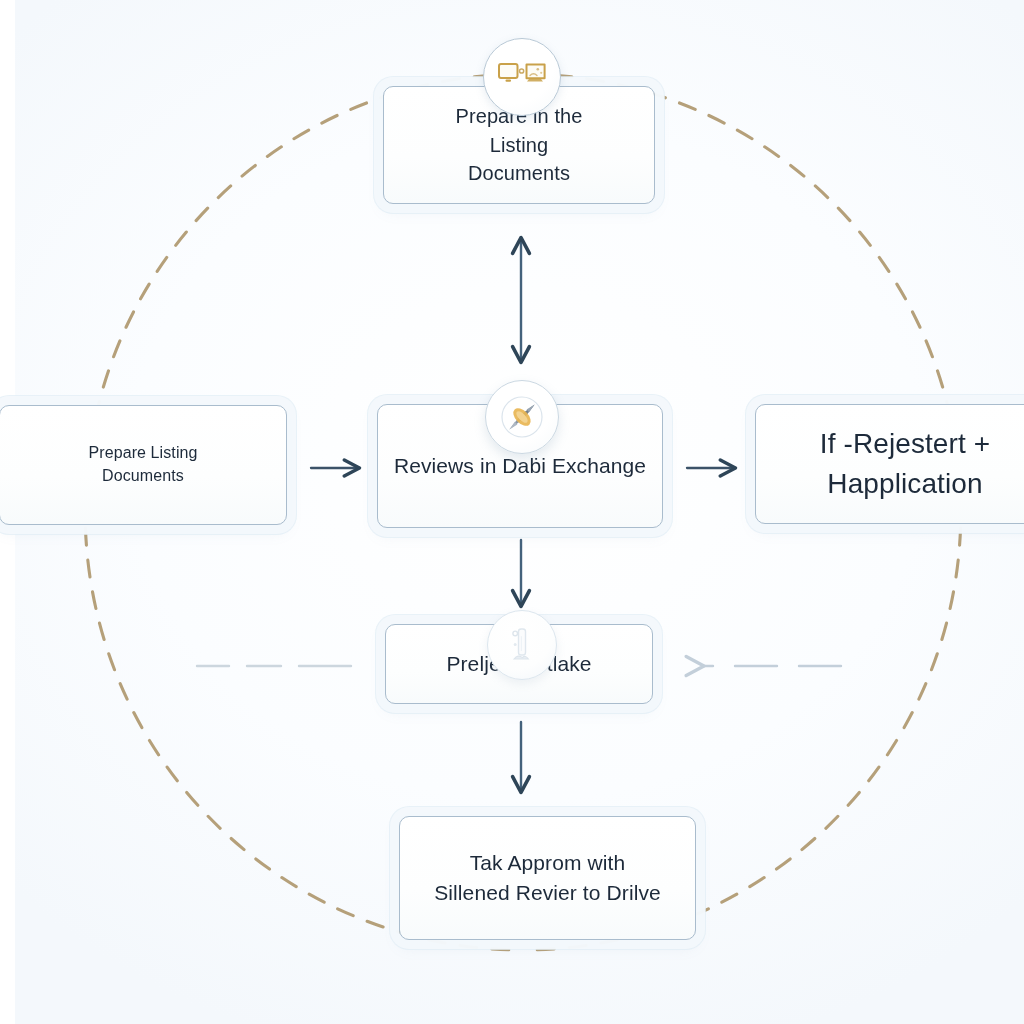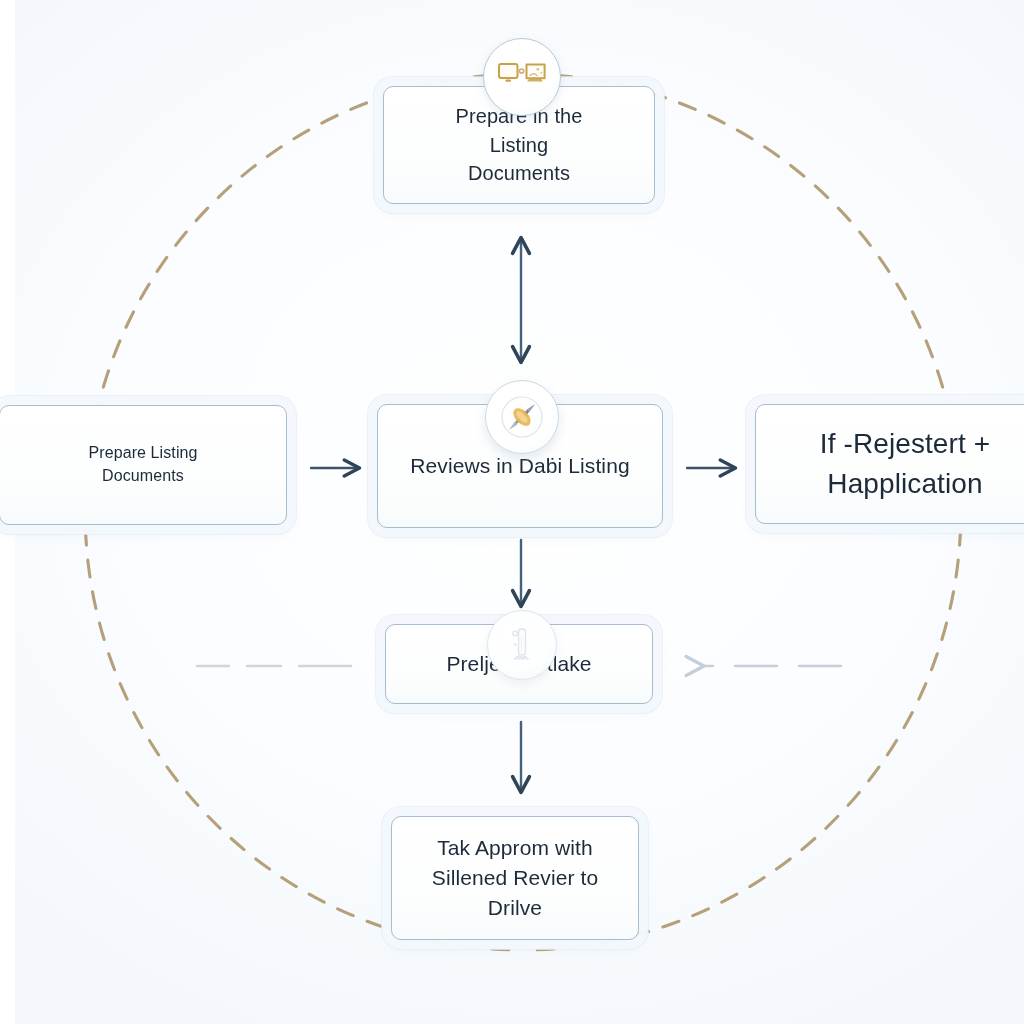--- a/index.html
+++ b/index.html
@@ -58,21 +58,21 @@
     letter-spacing: 0.1px;
     padding: 0 14px;
     white-space: pre-line;
   }
 
   #node-top      { left: 368px; top: 86px;  width: 272px; height: 118px; }
   #node-left     { left: -16px; top: 405px; width: 288px; height: 120px; }
   #node-center   { left: 362px; top: 404px; width: 286px; height: 124px; }
   #node-right    { left: 740px; top: 404px; width: 300px; height: 120px; }
   #node-fourth   { left: 370px; top: 624px; width: 268px; height: 80px;  }
-  #node-bottom   { left: 376px; top: 816px; width: 248px; height: 124px; }
+  #node-bottom   { left: 384px; top: 816px; width: 297px; height: 124px; }
 
   #node-top      .node-label { font-size: 20px; }
   #node-center   .node-label { font-size: 21px; }
   #node-fourth   .node-label { font-size: 21px; }
   #node-bottom   .node-label { font-size: 21px; }
   #node-left     .node-label { font-size: 16px; }
   #node-right    .node-label { font-size: 28px; }
 
   
   .icon-badge {
@@ -139,21 +139,21 @@
 Listing
 Documents</span>
   </div>
 
   <div class="node" id="node-left">
     <span class="node-label">Prepare Listing
 Documents</span>
   </div>
 
   <div class="node" id="node-center">
-    <span class="node-label">Reviews in Daḃi Listing</span>
+    <span class="node-label">Reviews in Daḃi Exchange</span>
   </div>
 
   <div class="node" id="node-right">
     <span class="node-label">If -Rejestert +
 Happlication</span>
   </div>
 
   <div class="node" id="node-fourth">
     <span class="node-label">Preljecton tlake</span>
   </div>

